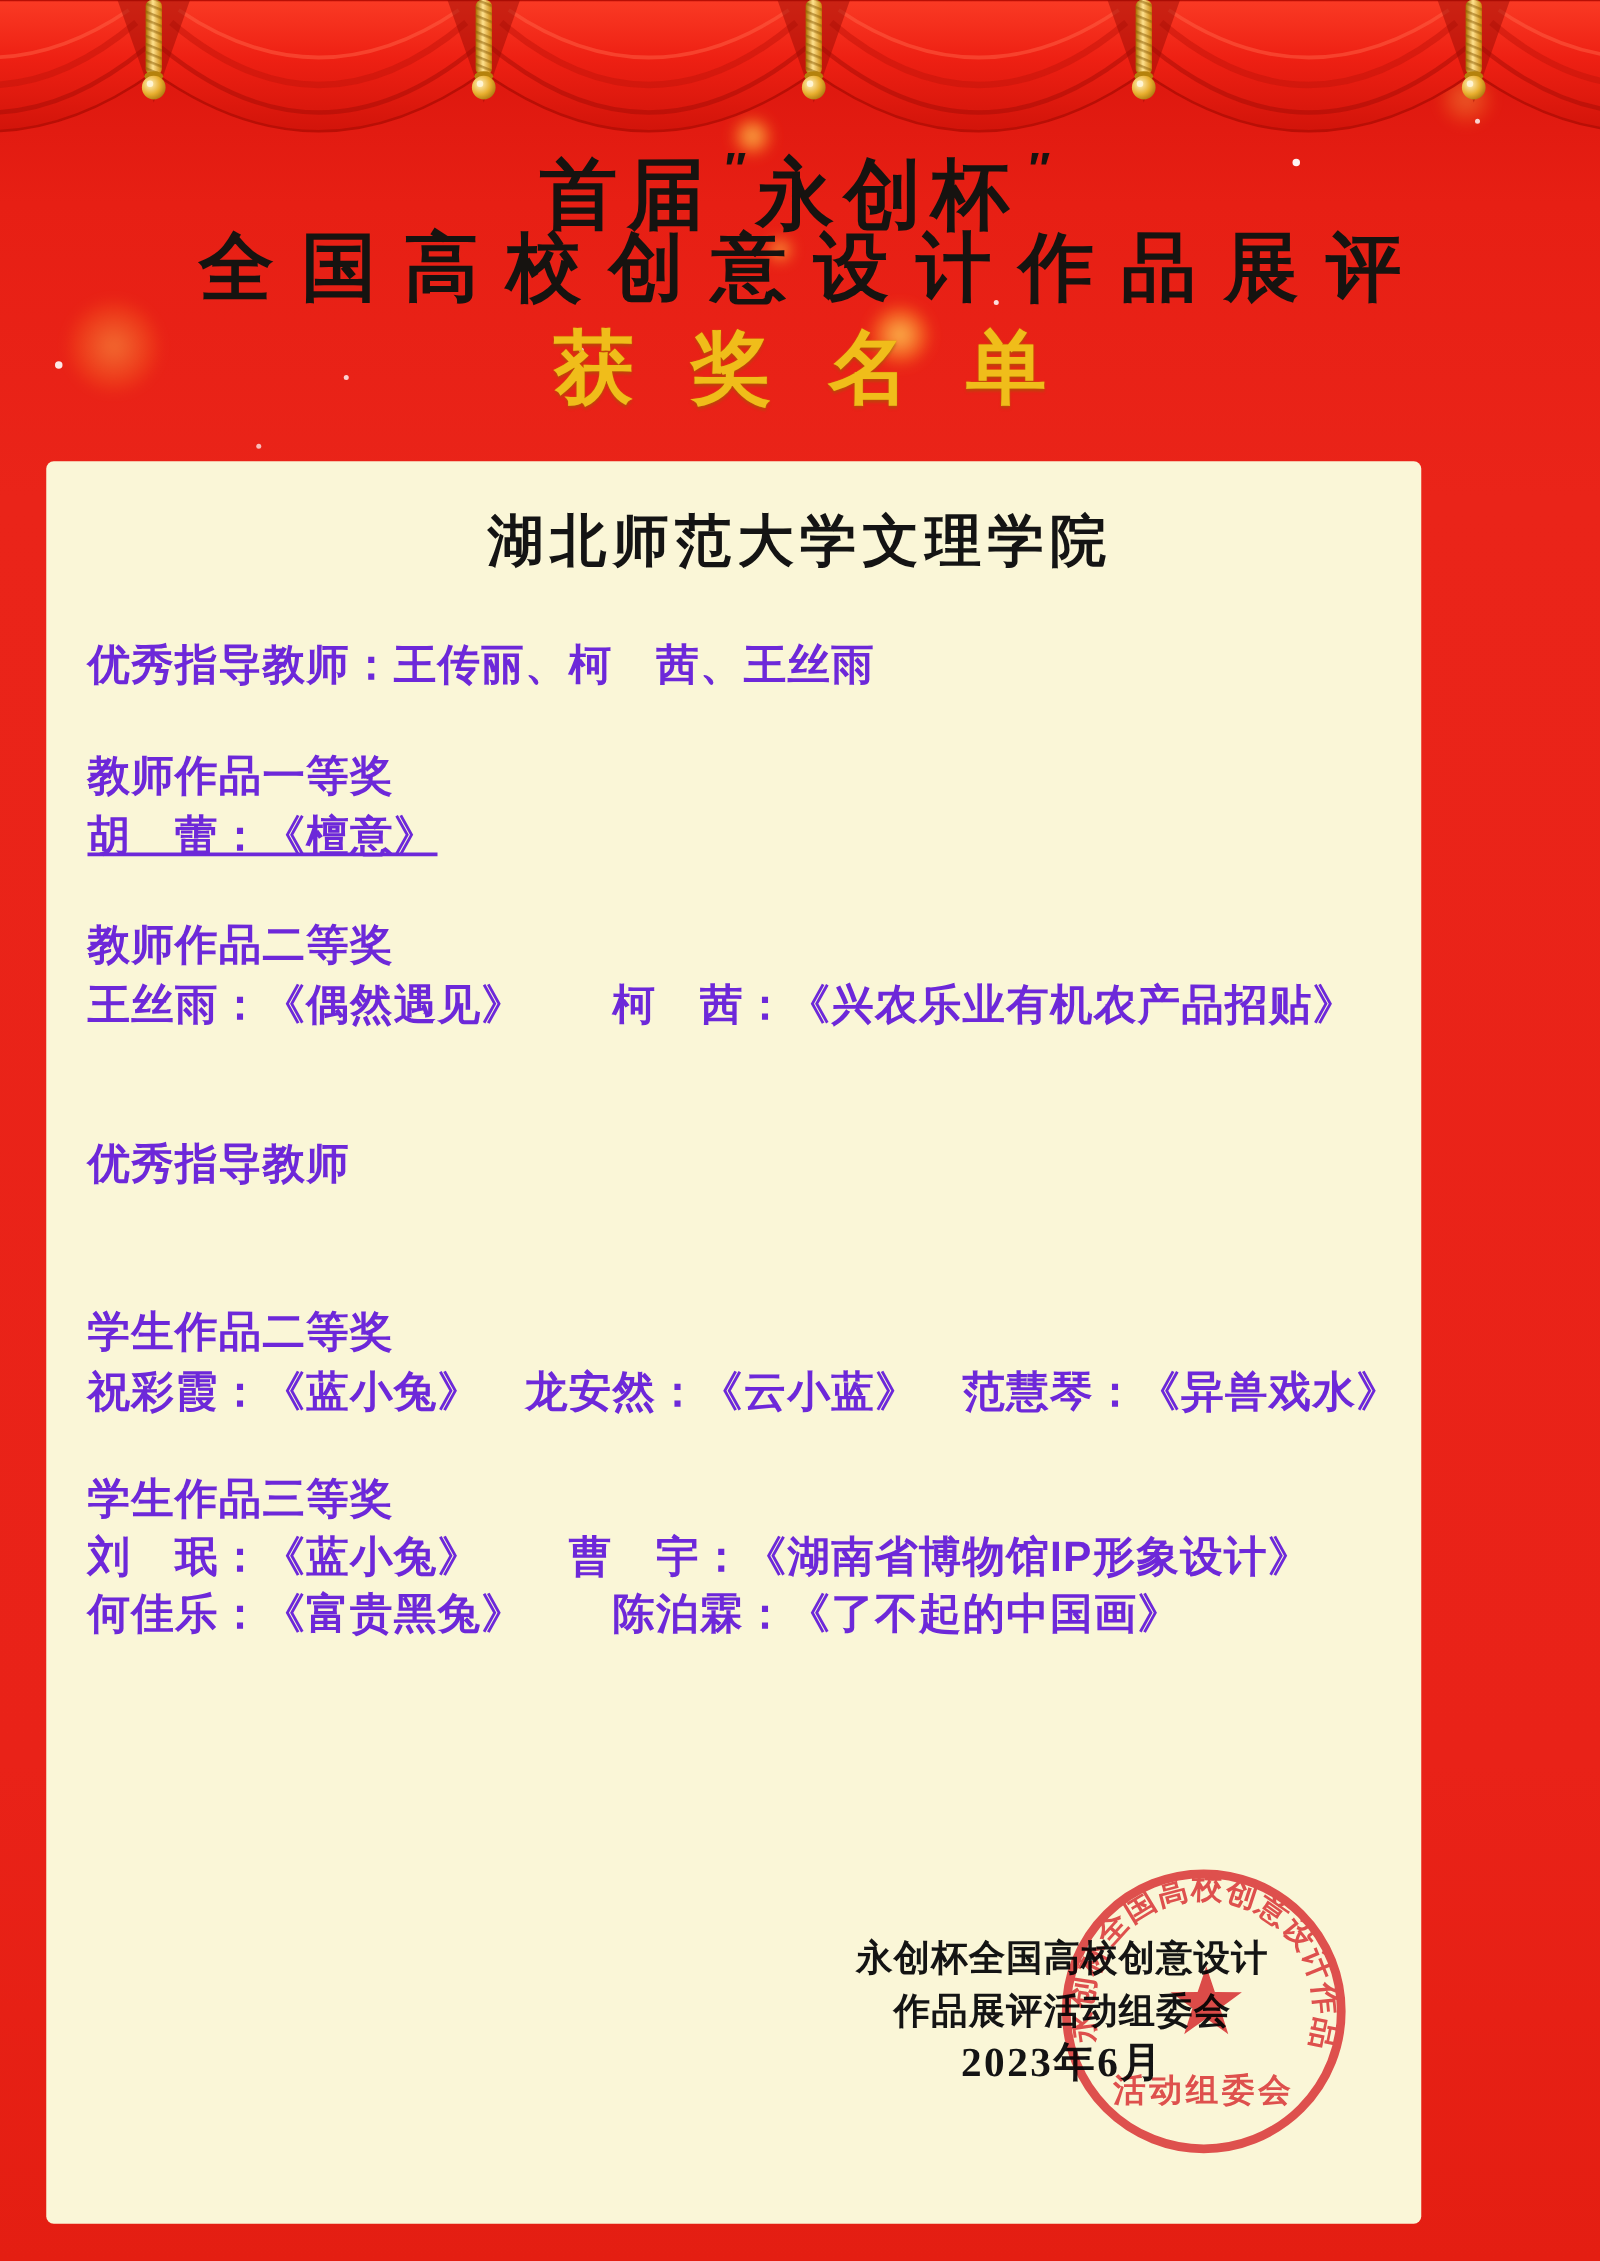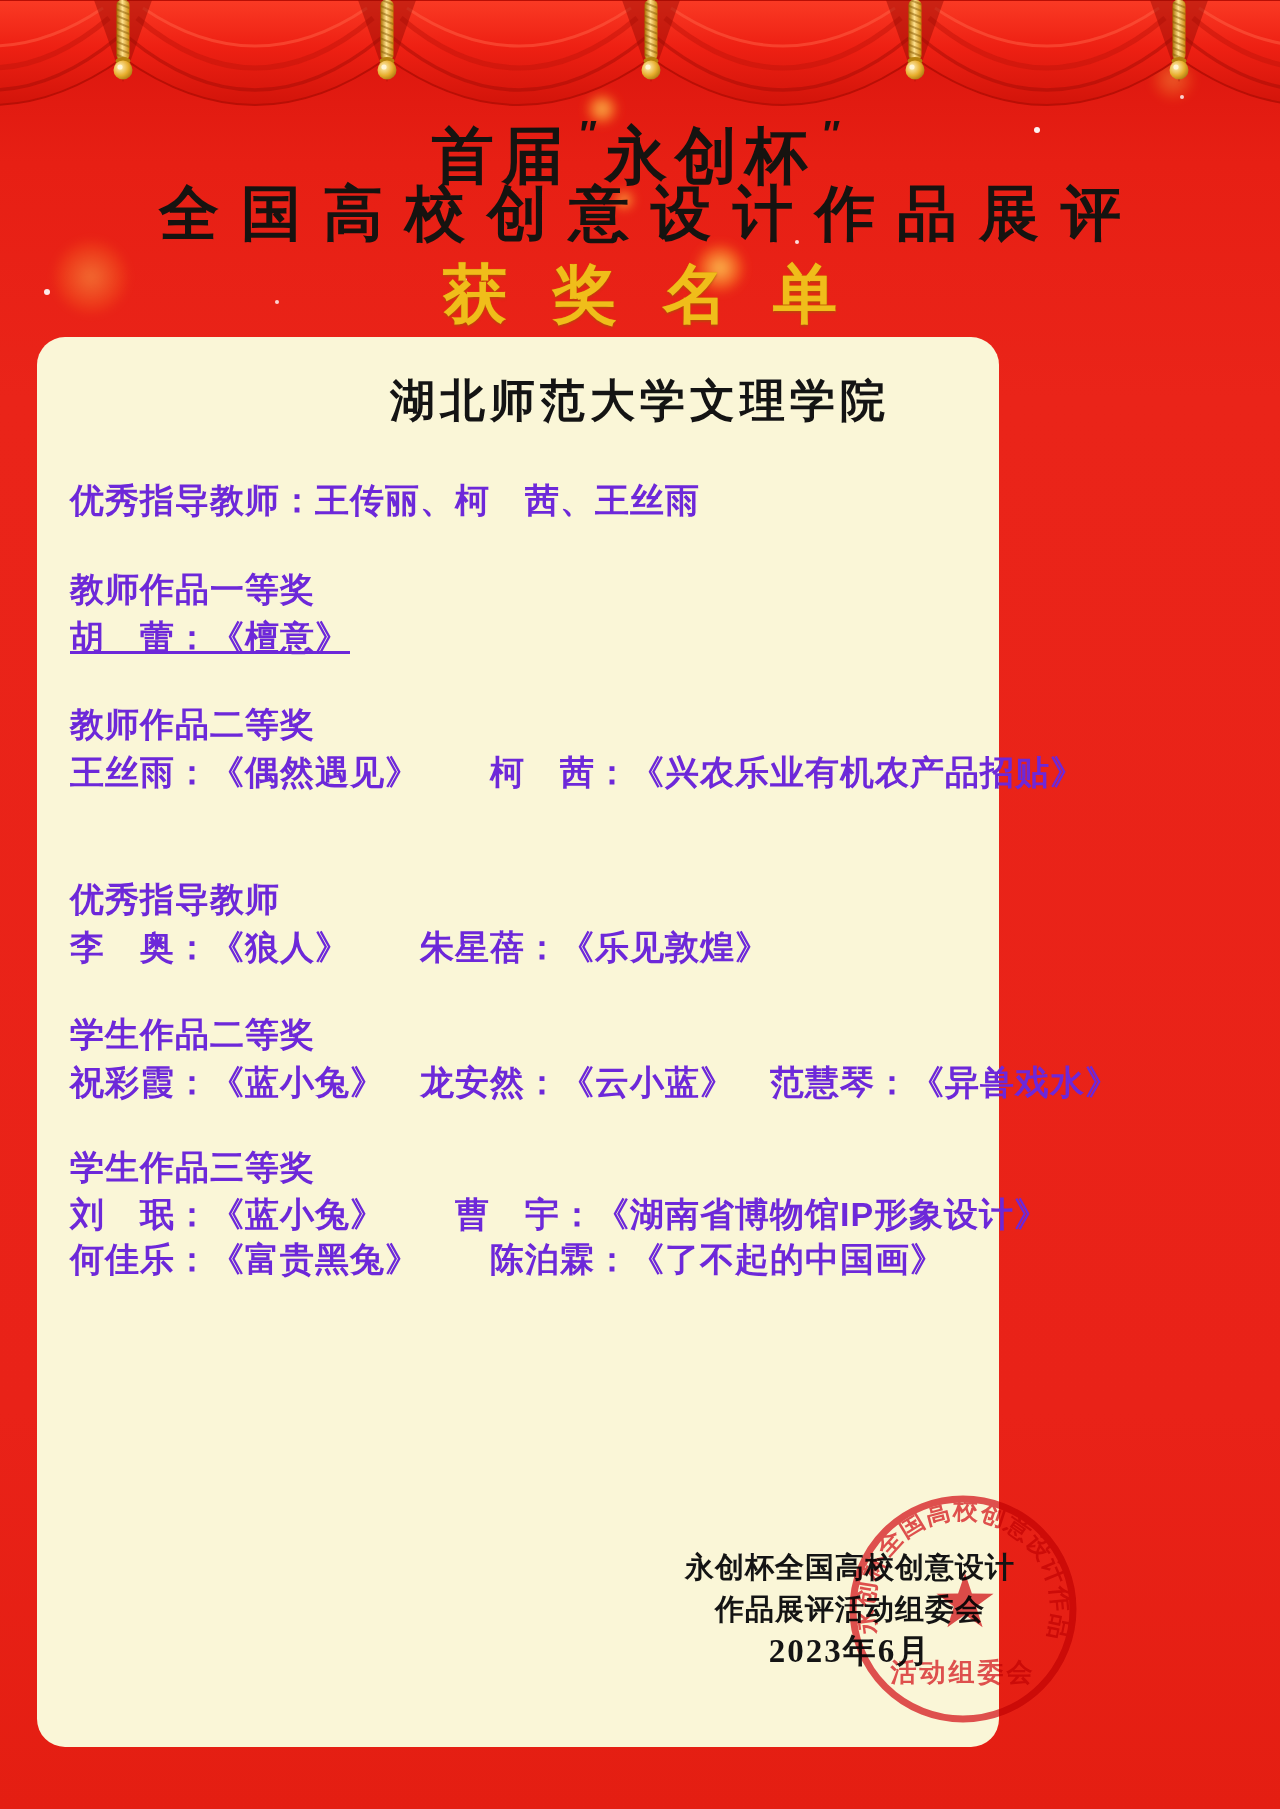--- a/index.html
+++ b/index.html
@@ -45,22 +45,22 @@
   
   .title1{position:absolute;left:0;top:102px;width:1280px;text-align:center;
           font-size:62px;line-height:66px;font-weight:900;color:#161310;letter-spacing:8px;}
   .title1 .quote{font-size:36px;vertical-align:30px;letter-spacing:0;margin:0 8px;font-weight:900;}
   .title2{position:absolute;left:0;top:182px;width:1280px;text-align:center;margin-left:11px;
           font-size:60px;line-height:64px;font-weight:900;color:#161310;letter-spacing:22px;}
   .title3{position:absolute;left:0;top:260px;width:1280px;text-align:center;margin-left:23px;
           font-size:64px;line-height:68px;font-weight:900;letter-spacing:46px;
           color:#f0bd1a;text-shadow:0 2px 2px rgba(150,95,0,.45),0 0 1px #c98e00;}
   
-  .card{position:absolute;left:37px;top:337px;width:962px;height:1410px;
-        background:#faf6d7;border-radius:28px;}
+  .card{position:absolute;left:37px;top:369px;width:1100px;height:1410px;
+        background:#faf6d7;border-radius:6px;}
   .school{position:absolute;left:0;top:39px;width:1206px;text-align:center;
           font-size:45px;line-height:50px;font-weight:900;color:#141414;letter-spacing:5px;}
   .bodyline{position:absolute;left:33px;font-size:34px;line-height:36px;font-weight:800;
             color:#6d28d9;white-space:pre;letter-spacing:1px;}
   .adv{top:145px;}
   .h0{top:234px;}.l0a{top:282px;text-decoration:underline;}
   .h1{top:369px;}.l1a{top:417px;}
   .h2{top:544px;}.l2a{top:592px;}
   .h3{top:679px;}.l3a{top:727px;}
   .h4{top:812px;}.l4a{top:859px;}.l4b{top:904px;}
@@ -205,21 +205,20 @@
 
     <div class="bodyline adv">优秀指导教师：王传丽、柯　茜、王丝雨</div>
 
     <div class="bodyline h0">教师作品一等奖</div>
     <div class="bodyline l0a">胡　蕾：《檀意》</div>
 
     <div class="bodyline h1">教师作品二等奖</div>
     <div class="bodyline l1a">王丝雨：《偶然遇见》　　柯　茜：《兴农乐业有机农产品招贴》</div>
 
     <div class="bodyline h2">优秀指导教师</div>
-    <div class="bodyline l2a">李　奥：《狼人》　　朱星蓓：《乐见敦煌》</div>
 
     <div class="bodyline h3">学生作品二等奖</div>
     <div class="bodyline l3a">祝彩霞：《蓝小兔》　龙安然：《云小蓝》　范慧琴：《异兽戏水》</div>
 
     <div class="bodyline h4">学生作品三等奖</div>
     <div class="bodyline l4b">何佳乐：《富贵黑兔》　　陈泊霖：《了不起的中国画》</div>
     <div class="bodyline l4a">刘　珉：《蓝小兔》　　曹　宇：《湖南省博物馆IP形象设计》</div>
   </div>
 
   <div class="signature">

